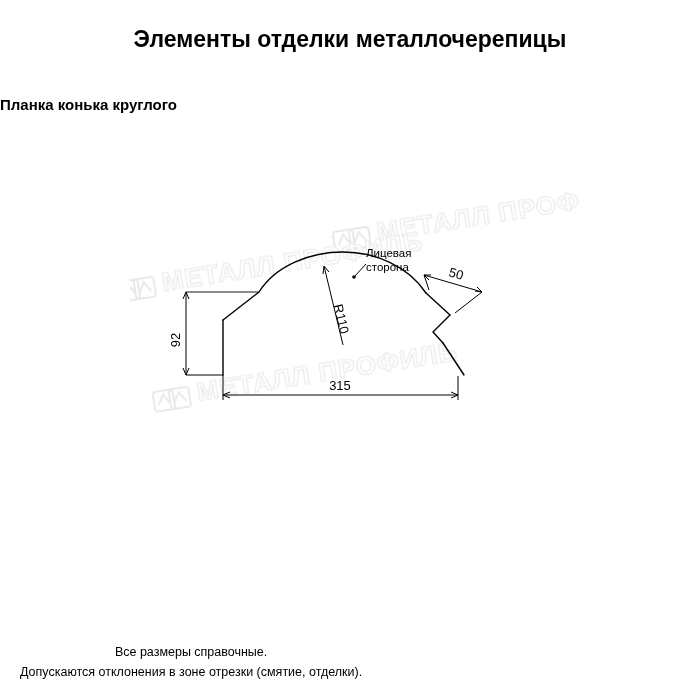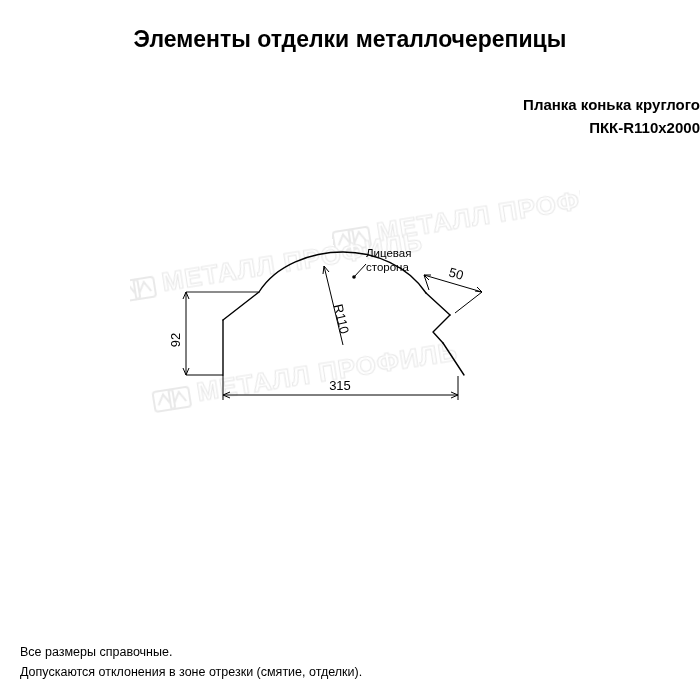--- a/index.html
+++ b/index.html
@@ -30,21 +30,21 @@
     font-size: 23px;
     font-weight: bold;
     letter-spacing: 0px;
     color: #000000;
   }
   .subtitle {
     position: absolute;
     top: 93px;
     left: 0;
     width: 700px;
-    text-align: right;
+    text-align: left;
     font-size: 15px;
     font-weight: bold;
     color: #000000;
     line-height: 23px;
   }
   .subtitle .line2 {
     display: block;
   }
   .drawing {
     position: absolute;
@@ -64,20 +64,21 @@
   .notes {
     position: absolute;
     left: 20px;
     bottom: 18px;
     font-size: 12.5px;
     color: #000000;
     line-height: 20px;
   }
   .notes div {
     white-space: nowrap;
+    text-align: center;
   }
   svg { display: block; }
   .dimtext {
     font-family: "Liberation Sans", sans-serif;
     font-size: 13px;
     fill: #000000;
   }
   .labeltext {
     font-family: "Liberation Sans", sans-serif;
     font-size: 11.5px;
@@ -95,21 +96,20 @@
 </style>
 </head>
 <body>
 
 <div class="page">
 
   <div class="title">Элементы отделки металлочерепицы</div>
 
   <div class="subtitle">
     <span>Планка конька круглого</span>
-    <span class="line2">ПКК-R110x2000</span>
   </div>
 
   <div class="watermarks">
     <svg width="450" height="230" viewBox="0 0 450 230">
       <g opacity="0.75">
 
         <g transform="translate(205,58) rotate(-9)">
           <g>
             <rect x="0" y="-16" width="20" height="20" rx="3" fill="none" stroke="#e2e2e2" stroke-width="2"></rect>
             <rect x="16" y="-16" width="20" height="20" rx="3" fill="none" stroke="#e2e2e2" stroke-width="2"></rect>

